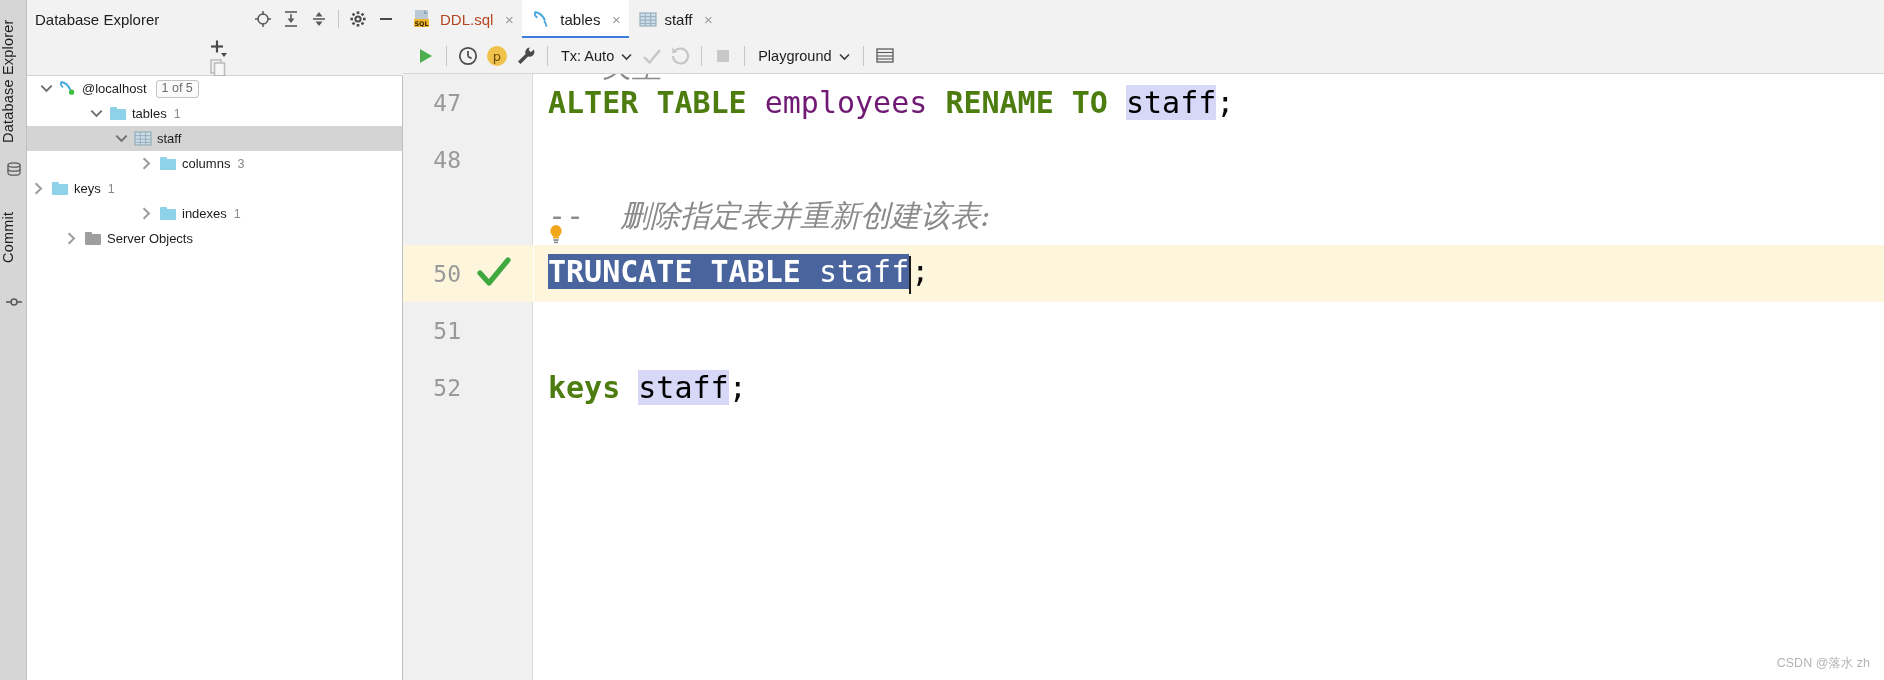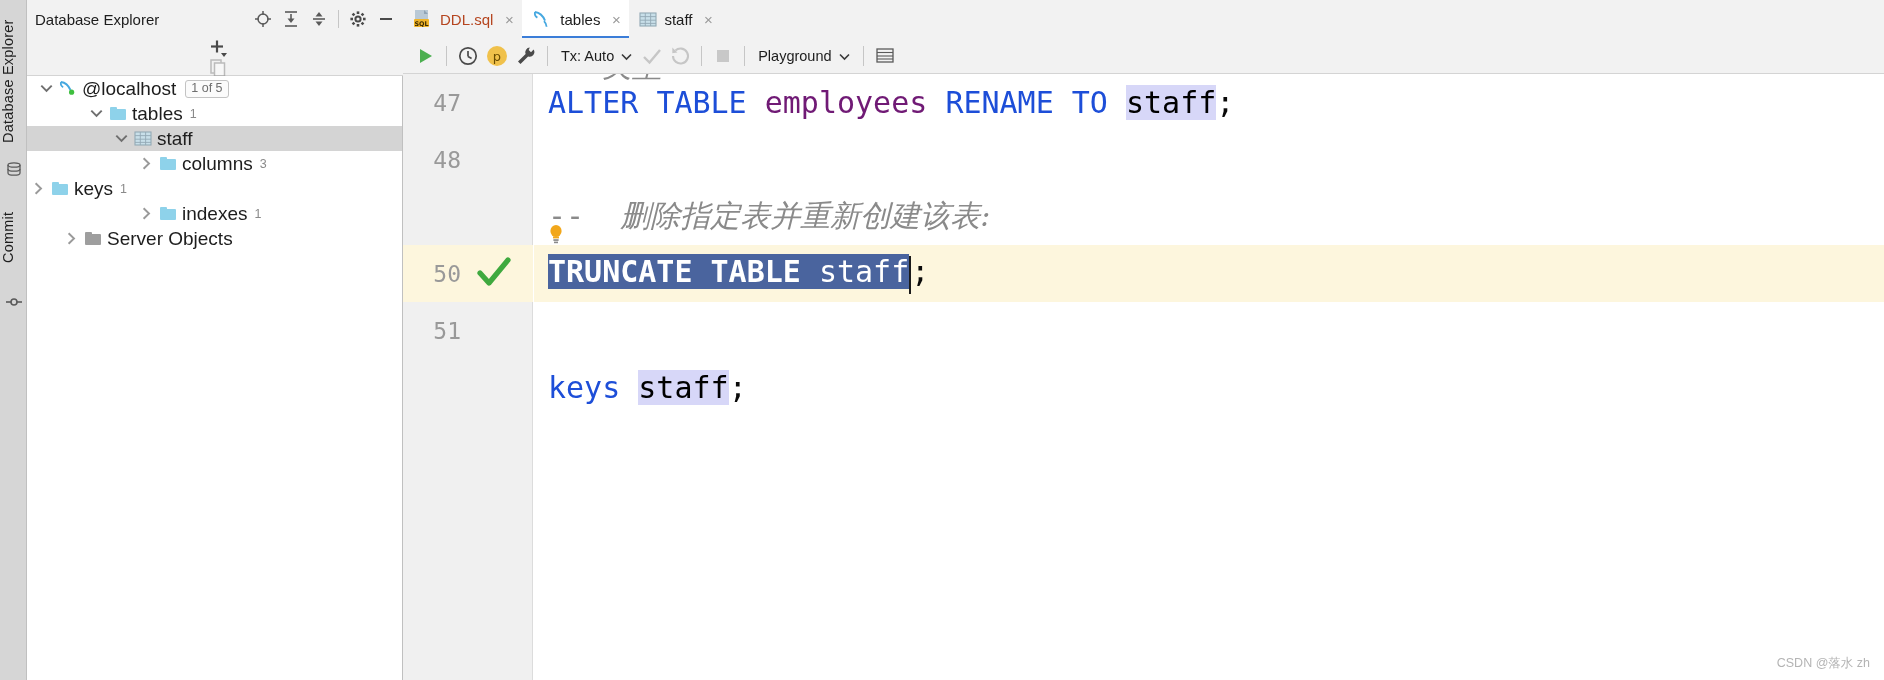--- a/index.html
+++ b/index.html
@@ -79,21 +79,21 @@
   }
   .trow.sel { background:#d4d4d4; }
   .twist {
     width:22px; height:25px; display:flex; align-items:center; justify-content:center;
     flex:0 0 22px;
   }
   .ticon {
     width:22px; height:25px; display:flex; align-items:center; justify-content:center;
     flex:0 0 22px; margin-right:3px;
   }
-  .tlabel { font-size:19px; color:#1d1d1d; }
+  .tlabel { font-size:13px; color:#1d1d1d; }
   .tcount { font-size:12.5px; color:#8a8a8a; margin-left:7px; }
   .tbadge {
     margin-left:9px; font-size:12.5px; color:#6e6e6e;
     border:1px solid #c3c3c3; border-radius:3px; padding:0px 5px 1px 5px;
     background:#fbfbfb; line-height:15px;
   }
   .folder { width:16px; height:13px; position:relative; }
   .folder .tab { position:absolute; left:0; top:0; width:7px; height:3px; background:#8ed2ea; border-radius:1px 1px 0 0;}
   .folder .body { position:absolute; left:0; top:2px; width:16px; height:11px; background:#8ed2ea; border-radius:1px;}
   .folder.gray .tab { background:#9e9e9e; }
@@ -159,21 +159,21 @@
     position:absolute; left:131px; top:74px; right:0; bottom:0;
     background:#ffffff; overflow:hidden;
   }
   .cline {
     position:absolute; left:0; right:0; height:57px;
     font-family:"DejaVu Sans Mono", monospace; font-size:30px;
     display:flex; align-items:center; white-space:pre;
   }
   .cline.hl { background:#fdf6dd; }
   .code-pad { padding-left:14px; }
-  .kw   { color:#1d4ed8; font-weight:normal; }
+  .kw   { color:#4d7c0f; font-weight:bold; }
   .id   { color:#701a75; }
   .pn   { color:#0a0a0a; }
   .cmt  { color:#8a8a8a; font-style:italic; font-family:"DejaVu Serif", serif; }
   .cmtdash { color:#8a8a8a; font-family:"DejaVu Sans Mono", monospace; font-style:normal;}
   .occur { background:#d7d7f8; }
   .selblock {
     background:#4a649e; color:#ffffff;
   }
   .selblock .kw { color:#ffffff; font-weight:bold; }
   .selblock .id { color:#ffffff; }
@@ -587,20 +587,23 @@
         </div>
         <div class="gline hl" style="top: 171px;">
           <span class="gnum">50</span>
           <span class="gcheck"><svg width="34" height="30" viewBox="0 0 34 30">
               <polyline points="3,16 12,26 31,3" fill="none" stroke="#3fa93f" stroke-width="5.2" stroke-linecap="round" stroke-linejoin="round"></polyline>
             </svg></span>
         </div>
         <div class="gline" style="top: 228px;">
           <span class="gnum">51</span>
         </div>
+        <div class="gline" style="top: 285px;">
+          <span class="gnum">52</span>
+        </div>
       </div>
     <div class="codearea">
         <div class="cline" style="top: 0px;"><span class="code-pad"><span class="kw">ALTER</span><span class="id"> </span><span class="kw">TABLE</span><span class="id"> </span><span class="id">employees</span><span class="id"> </span><span class="kw">RENAME</span><span class="id"> </span><span class="kw">TO</span><span class="id"> </span><span class="occur">staff</span><span class="pn">;</span></span></div>
         <div class="cline" style="top: 57px;"><span class="code-pad"></span></div>
         <div class="cline" style="top: 114px;"><span class="code-pad"><span class="cmtdash">--</span><span class="cmtdash">  </span><span class="cmt">删除指定表并重新创建该表:</span></span></div>
         <span class="bulb" style="top: 150px;"><svg width="16" height="20" viewBox="0 0 16 20">
             <ellipse cx="8" cy="7" rx="5.6" ry="6" fill="#f2a71b"></ellipse>
             <rect x="5" y="12.4" width="6" height="2" fill="#f2a71b"></rect>
             <rect x="5.4" y="15.2" width="5.2" height="1.7" fill="#8a8a8a"></rect>
             <rect x="6" y="17.6" width="4" height="1.6" fill="#8a8a8a"></rect>

